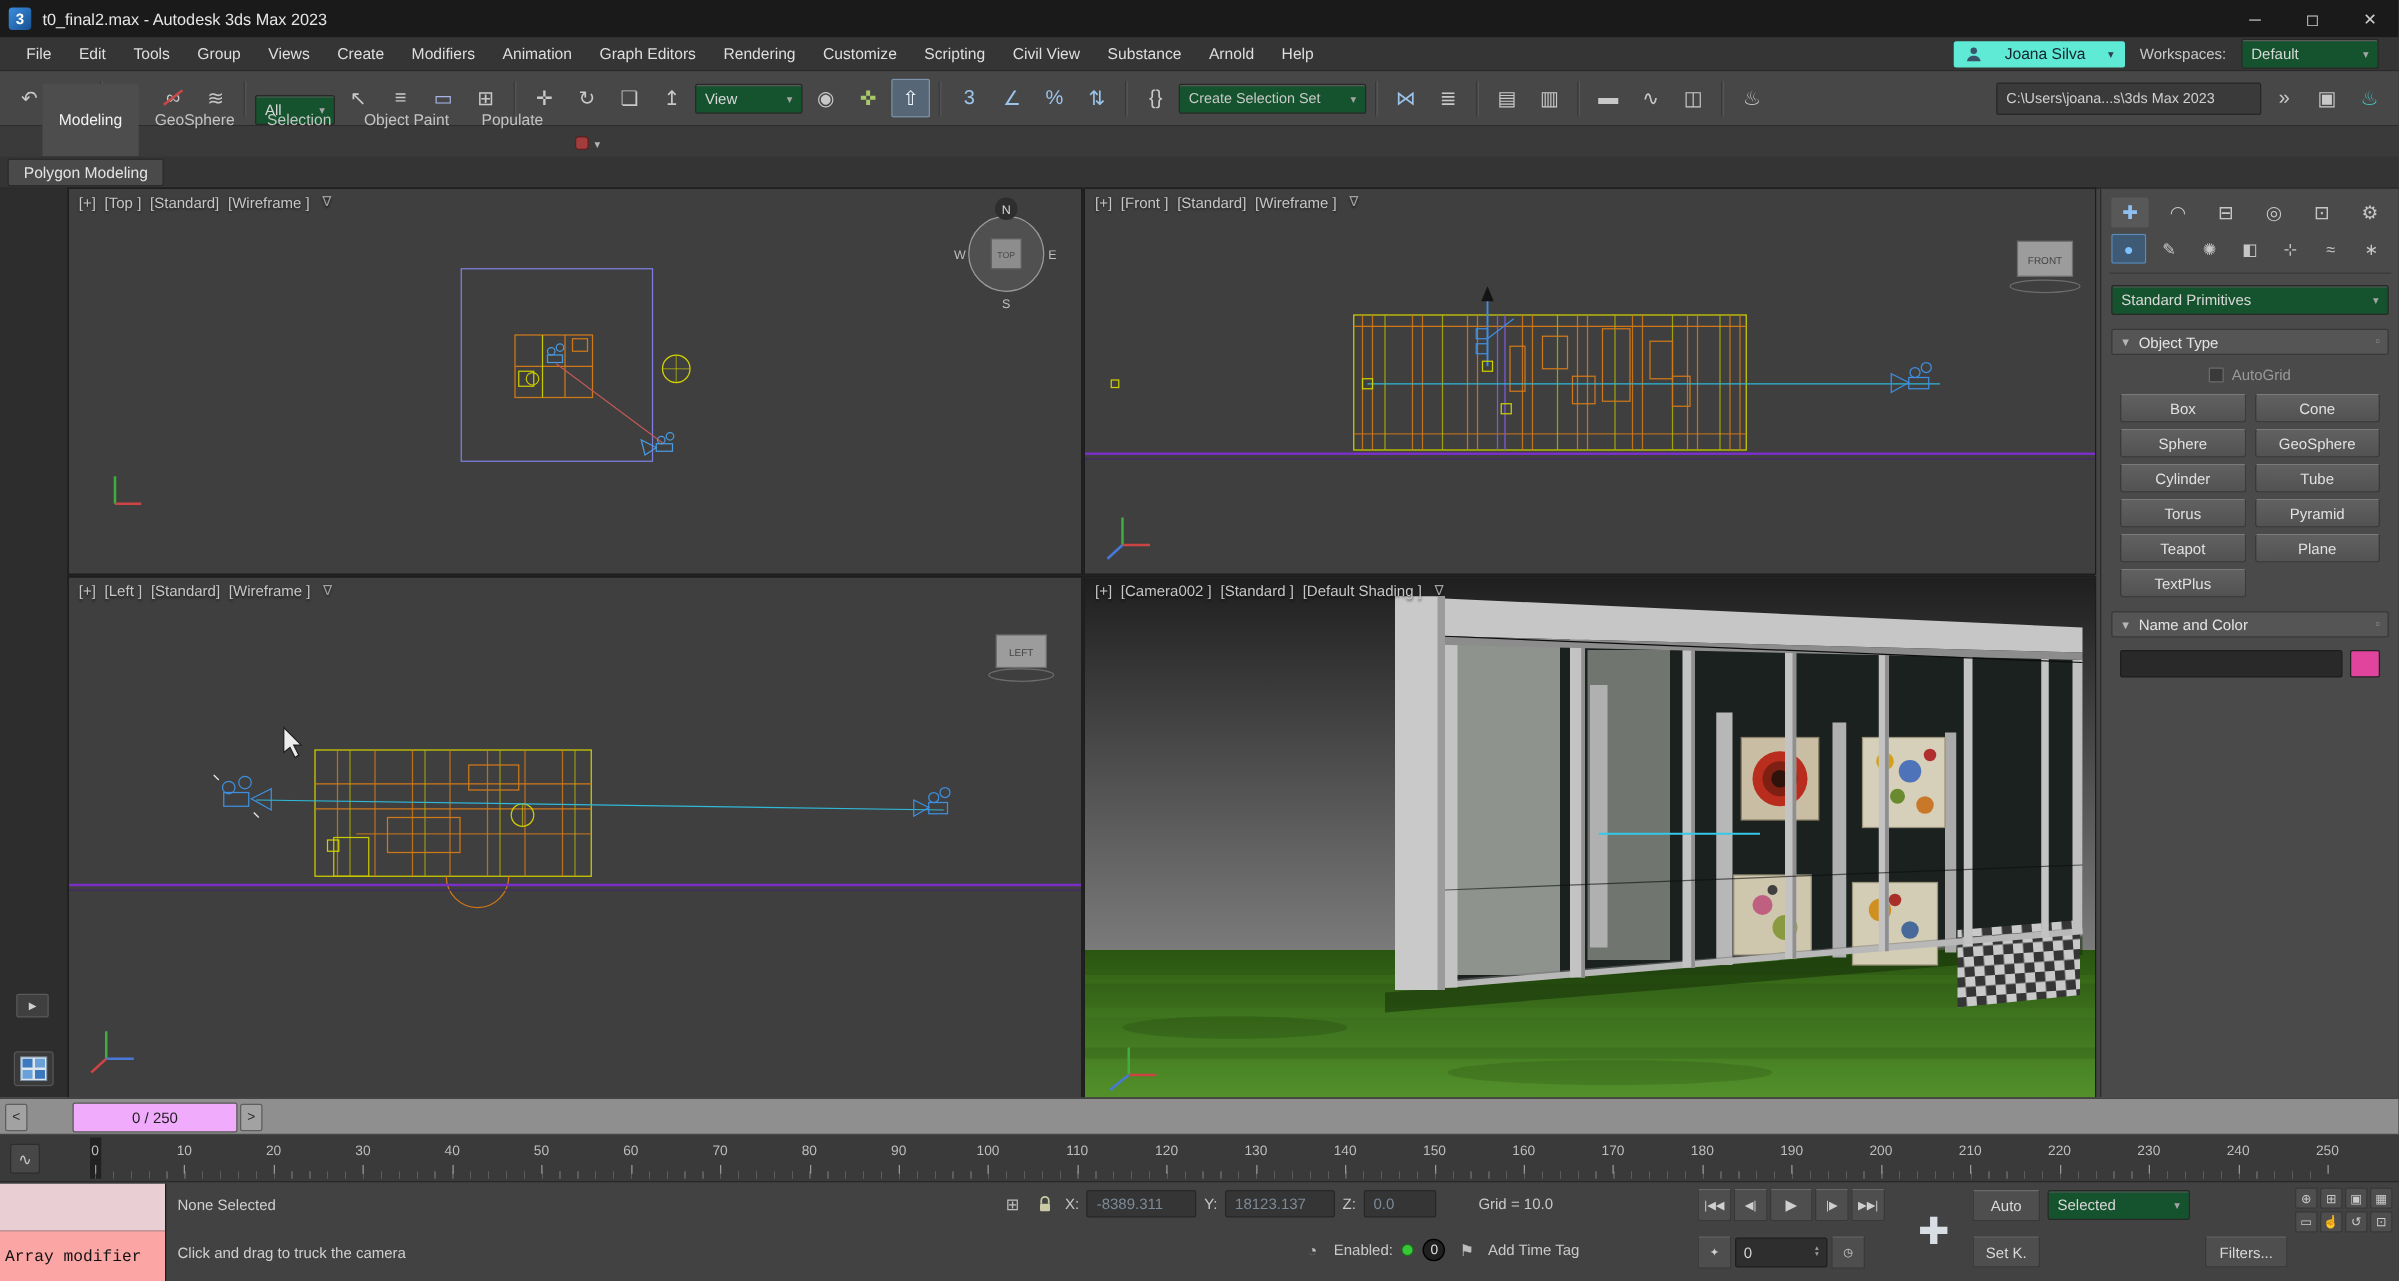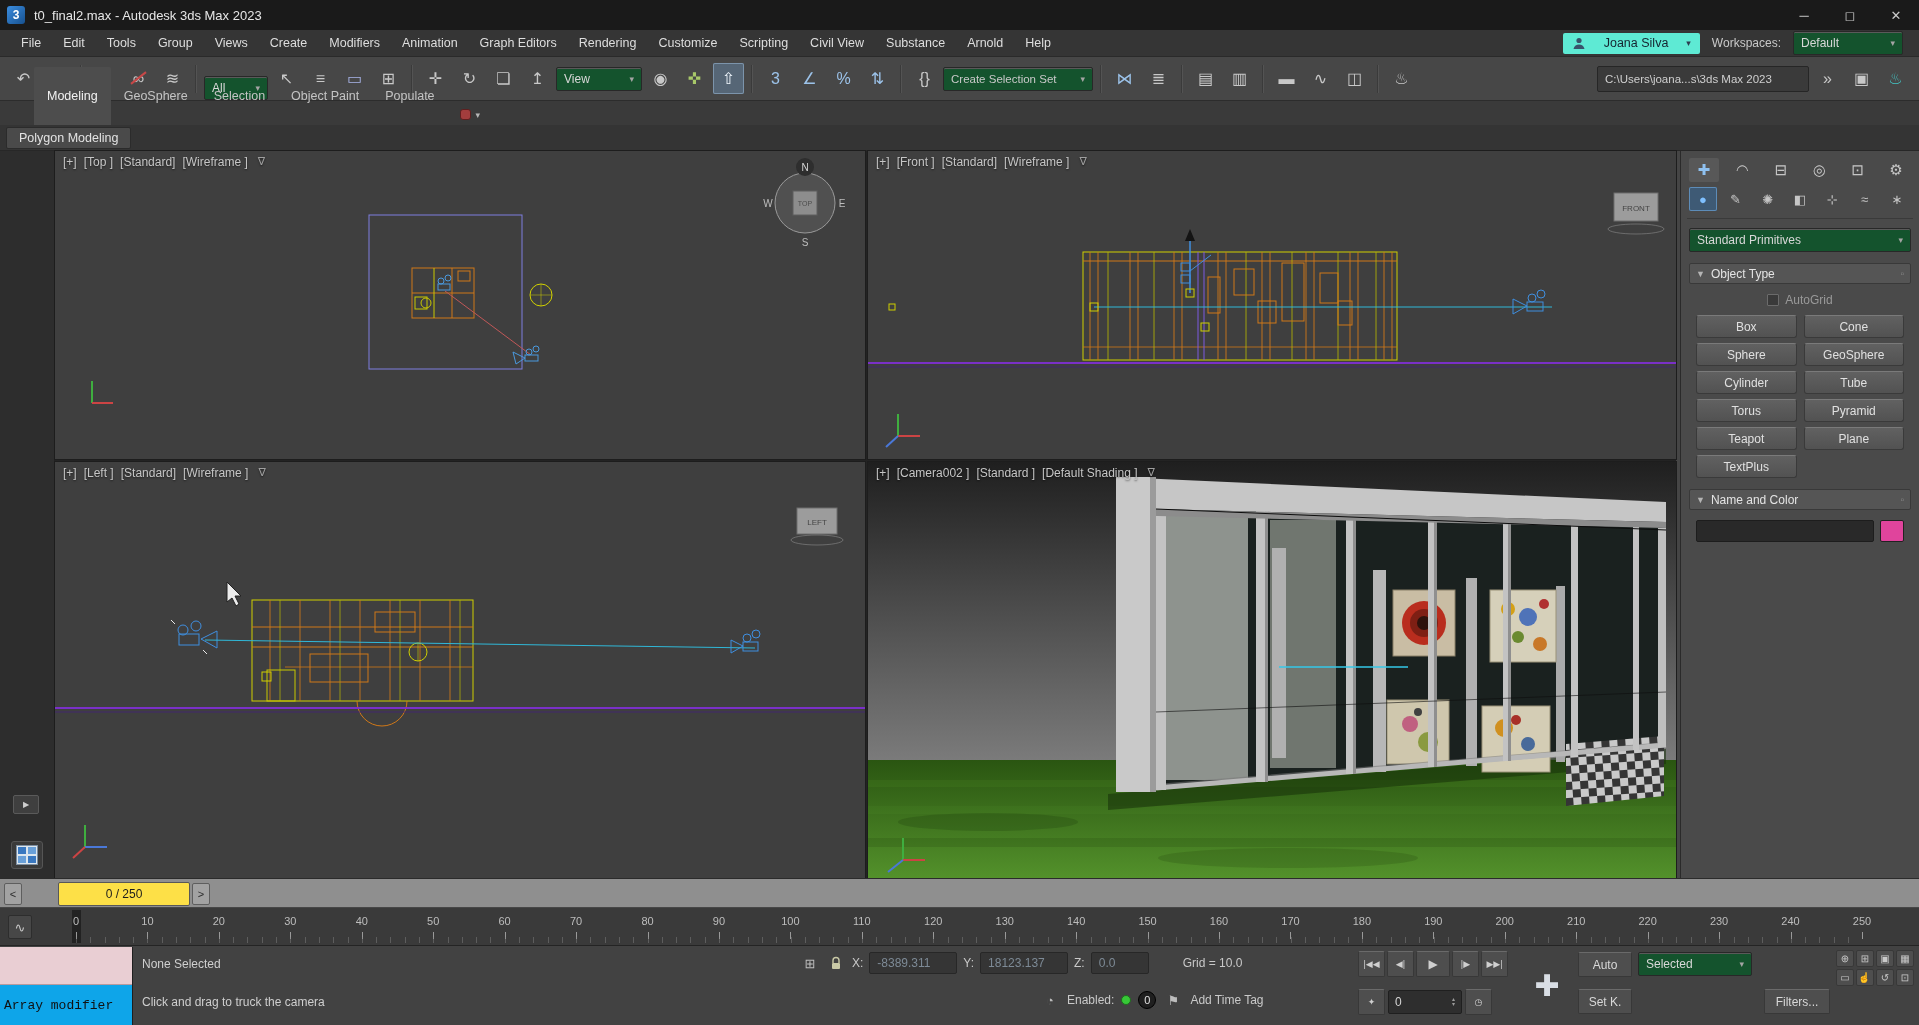--- a/index.html
+++ b/index.html
@@ -78,35 +78,35 @@
   .chk{width:12px;height:12px;background:#3a3a3a;border:1px solid #6b6b6b;border-radius:1px;}
   #objgrid{display:grid;grid-template-columns:1fr 1fr;gap:5px 7px;margin:8px 9px;}
   .objbtn{height:23px;background:linear-gradient(#616161,#525252);border:1px solid #3a3a3a;border-top-color:#7a7a7a;border-radius:3px;color:#e0e0e0;font-size:12px;display:flex;align-items:center;justify-content:center;}
   #namerow{display:flex;align-items:center;gap:6px;margin:10px 9px;}
   #namefield{flex:1;height:22px;background:#292929;border:1px solid #1d1d1d;border-radius:2px;color:#ddd;padding:0 5px;font-size:12px;font-family:"Liberation Sans",sans-serif;}
   #swatch{width:24px;height:22px;border:1px solid #222;border-radius:2px;}
 
   
   #timeslider{position:absolute;top:878px;left:0;width:100%;height:30px;background:#8f8f8f;border-top:1px solid #2b2b2b;border-bottom:1px solid #474747;}
   .tsbtn{position:absolute;top:4px;width:18px;height:22px;background:#a2a2a2;border:1px solid #5e5e5e;border-radius:2px;color:#2c2c2c;display:flex;align-items:center;justify-content:center;font-size:11px;}
-  #tshandle{position:absolute;left:58px;top:3px;width:132px;height:24px;background:#fde047;border:1px solid #585858;border-radius:2px;color:#1c1c1c;display:flex;align-items:center;justify-content:center;font-size:12px;}
+  #tshandle{position:absolute;left:58px;top:3px;width:132px;height:24px;background:#f0abfc;border:1px solid #585858;border-radius:2px;color:#1c1c1c;display:flex;align-items:center;justify-content:center;font-size:12px;}
   #ruler{position:absolute;top:908px;left:0;width:100%;height:38px;background:#3a3a3a;border-bottom:1px solid #242424;}
   #minicurve{position:absolute;left:8px;top:7px;width:24px;height:24px;background:#474747;border:1px solid #2d2d2d;border-radius:2px;color:#c9c9c9;display:flex;align-items:center;justify-content:center;font-size:13px;}
   #frame0mark{position:absolute;left:72px;top:2px;width:9px;height:33px;background:#1f1f1f;opacity:.85;}
   #ticks{position:absolute;left:76px;top:7px;width:1786px;display:flex;justify-content:space-between;}
   .tick{width:0;position:relative;}
   .tick em{position:absolute;transform:translateX(-50%);font-style:normal;font-size:11px;color:#bdbdbd;white-space:nowrap;}
   .tick i{position:absolute;left:0;top:17px;width:1px;height:7px;background:#9a9a9a;}
   #minorticks{position:absolute;left:76px;top:29px;width:1786px;height:6px;opacity:.45;background:repeating-linear-gradient(90deg,#888 0,#888 1px,transparent 1px,transparent 14.29px);}
 
   
   #statusbar{position:absolute;top:946px;left:0;width:100%;height:79px;background:#424242;}
   #listener{position:absolute;left:0;top:1px;width:133px;height:78px;border-right:1px solid #1f1f1f;}
   #listenertop{height:38px;background:#e9ced3;border-bottom:1px solid #b89a9e;}
-  #listenerbot{height:40px;background:#0ea5e9;color:#111;font-family:"Liberation Mono",monospace;font-size:13px;display:flex;align-items:center;padding:0 4px;white-space:nowrap;}
+  #listenerbot{height:40px;background:#fca5a5;color:#111;font-family:"Liberation Mono",monospace;font-size:13px;display:flex;align-items:center;padding:0 4px;white-space:nowrap;}
   #statusline{position:absolute;left:142px;top:11px;color:#cfcfcf;}
   #promptline{position:absolute;left:142px;top:49px;color:#cfcfcf;}
   #coordcluster{position:absolute;left:800px;top:6px;display:flex;align-items:center;gap:6px;}
   .statico{width:20px;height:20px;display:flex;align-items:center;justify-content:center;color:#bdbdbd;font-size:13px;}
   .coordlabel{color:#c9c9c9;}
   .coordfield{height:22px;background:#353535;border:1px solid #272727;border-radius:2px;color:#7d8a96;font-size:12px;display:flex;align-items:center;padding:0 7px;min-width:88px;}
   .coordfield.z{min-width:58px;}
   #gridlabel{margin-left:28px;color:#c9c9c9;}
   #row2cluster{position:absolute;left:1040px;top:44px;display:flex;align-items:center;gap:7px;}
   #greendot{width:10px;height:10px;border-radius:50%;background:#37c837;border:1px solid #1d6e1d;}

